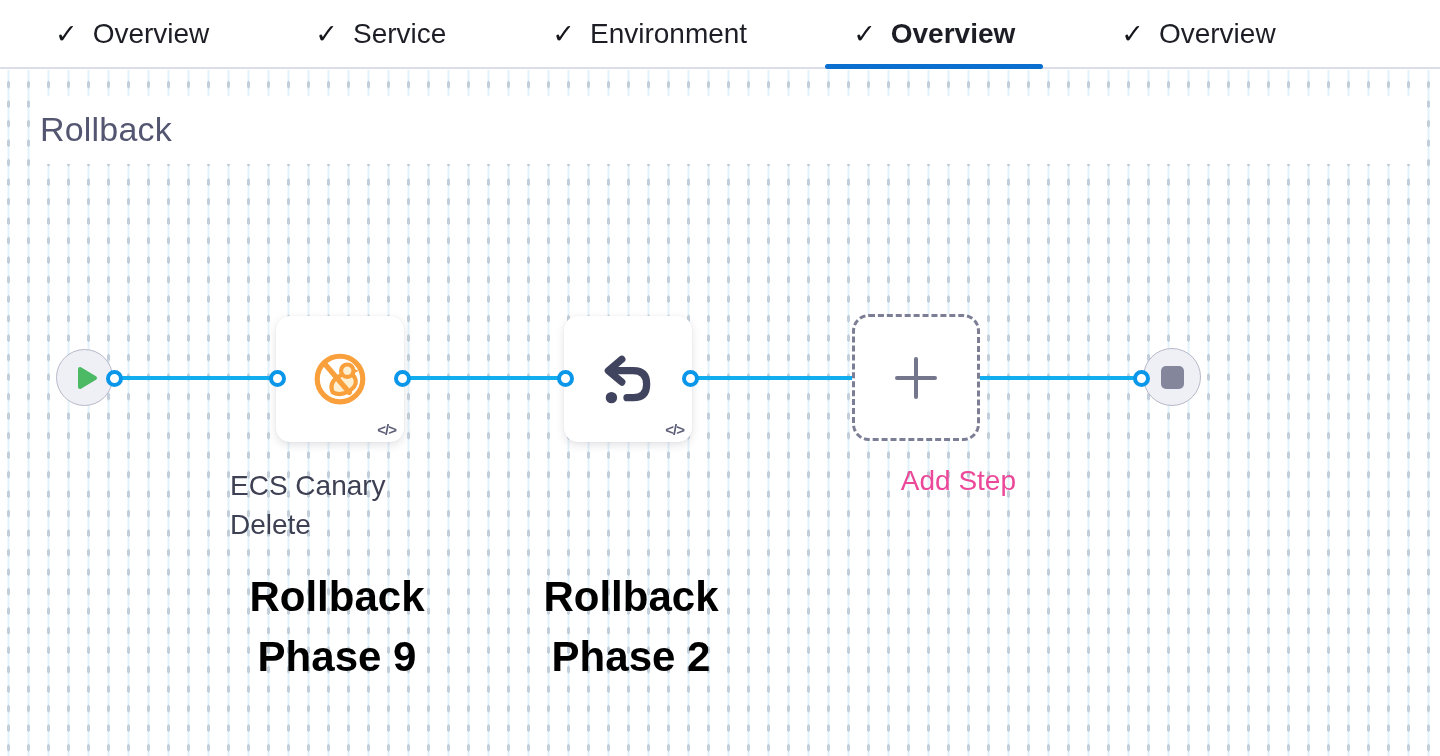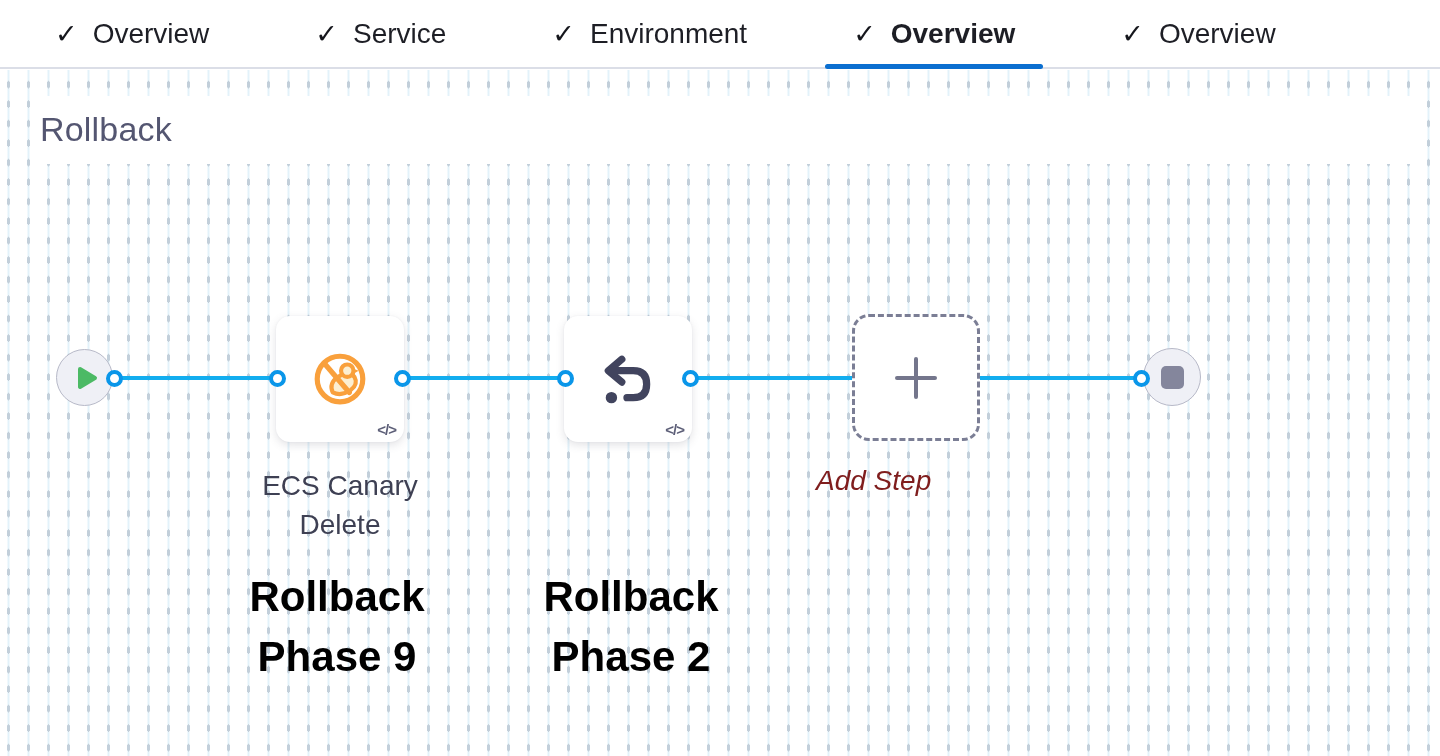--- a/index.html
+++ b/index.html
@@ -52,26 +52,26 @@
   .step-box.b2 { left:564px; }
   .code-badge { position:absolute; right:8px; bottom:4px; font-size:15px; font-weight:700;
                 color:#5d5f78; letter-spacing:-1px; transform:scaleY(0.92); }
 
   
   .add-step { position:absolute; left:852px; top:244px; width:128px; height:127px;
               background:#fff; border:3px dashed #7b7e95; border-radius:17px; z-index:4;
               display:flex; align-items:center; justify-content:center; cursor:pointer; }
 
   
-  .step-label { position:absolute; top:396px; width:220px; text-align:center; z-index:5;
+  .step-label { position:absolute; top:396px; width:220px; text-align:left; z-index:5;
                 font-size:28px; font-weight:500; line-height:39px; color:#3e4053; }
   .step-label.l1 { left:230px; }
   .step-label.l2 { left:518px; }
-  .add-step-label { position:absolute; top:395px; left:816px; width:200px; text-align:left;
-                    z-index:5; font-size:28px; color:#7f1d1d;font-style:italic; }
+  .add-step-label { position:absolute; top:395px; left:816px; width:200px; text-align:right;
+                    z-index:5; font-size:28px; color:#ec4899; }
   .annotation { position:absolute; top:497px; width:300px; text-align:center; z-index:7;
                 font-size:42px; font-weight:700; line-height:60px; color:#000; }
   .annotation.a1 { left:187px; }
   .annotation.a2 { left:481px; }
 </style>
 </head>
 <body>
 
 <nav class="tabbar">
   <div class="tab">

